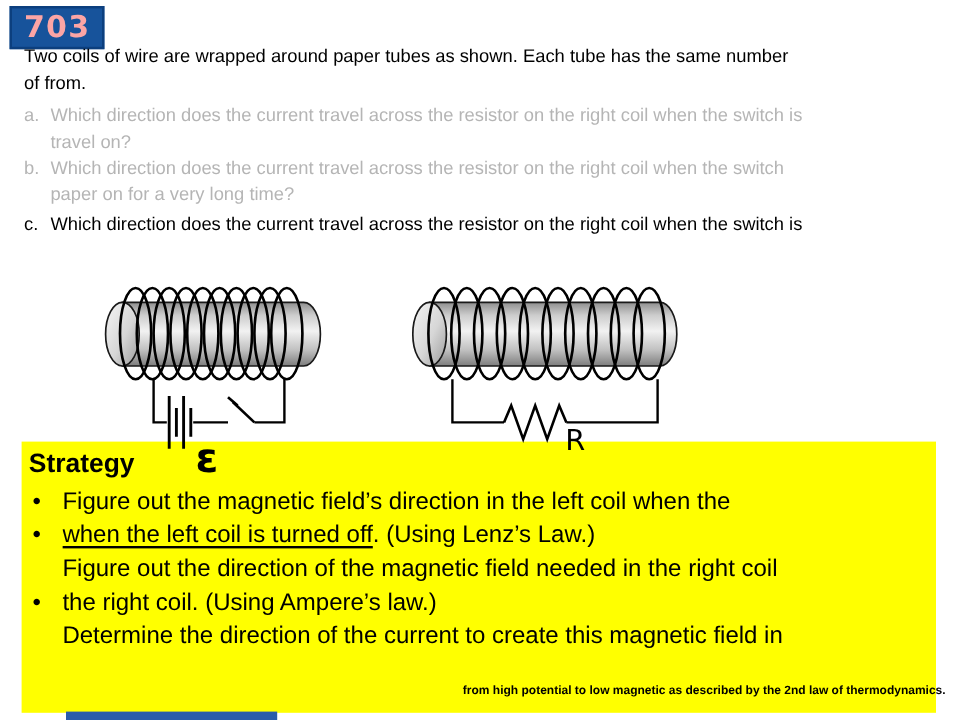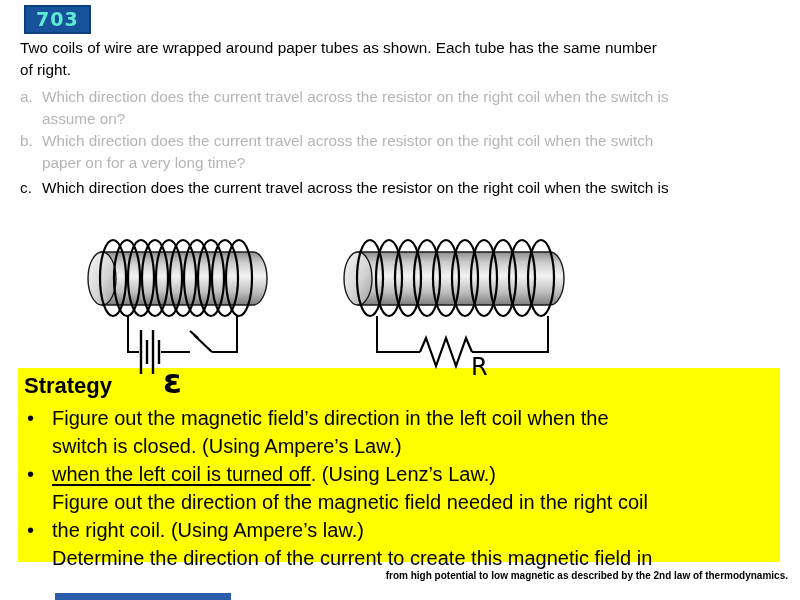--- a/index.html
+++ b/index.html
@@ -4,39 +4,39 @@
 <style>
   html,body{margin:0;padding:0;}
   body{
     width:800px;height:600px;position:relative;overflow:hidden;
     background:#ffffff;
     font-family:"Liberation Sans", sans-serif;
     color:#000;
   }
   
   .badge{
-    position:absolute;left:24px;top:5px;
+    position:absolute;left:8px;top:5px;
     background:#17539b;border:2px solid #0c3f7e;
-    color:#5eead4;font-weight:bold;font-size:19px;
+    color:#fca5a5;font-weight:bold;font-size:25px;
     font-family:"DejaVu Sans", sans-serif;
     padding:1px 10px 2px 10px;letter-spacing:1px;
   }
   
   .problem{position:absolute;left:20px;top:37px;width:762px;font-size:15.3px;line-height:22.3px;}
   .line{white-space:nowrap;overflow:hidden;}
   .questions{margin-top:4px;}
   .question{position:relative;padding-left:22px;}
   .question .qlabel{position:absolute;left:0;top:0;}
   .question.muted{color:#b5b5b5;}
   .question.q-c{margin-top:2px;}
   
   .diagram{position:absolute;left:0;top:228px;z-index:3;pointer-events:none;}
   
   .strategy{
-    position:absolute;left:18px;top:368px;width:762px;height:194px;
+    position:absolute;left:18px;top:368px;width:762px;height:226px;
     background:#ffff00;z-index:1;box-sizing:border-box;padding:3px 0 0 6px;
   }
   .strategy h2{
     margin:0;font-size:22px;font-weight:bold;line-height:30px;
     font-family:"Liberation Sans", sans-serif;
   }
   .bullets{margin-top:3px;font-size:20px;line-height:28px;}
   .bullet{position:relative;padding-left:28px;}
   .bullet .marker{position:absolute;left:3px;top:0;}
   .u{text-decoration:underline;text-decoration-thickness:2px;text-underline-offset:3px;}
@@ -50,47 +50,46 @@
   .accent-bar{position:absolute;left:55px;top:593px;width:176px;height:7px;background:#2a5caa;z-index:2;}
 </style>
 </head>
 <body>
 
 <div class="badge">703</div>
 
 <div class="problem">
   <div>
     <div class="line">Two coils of wire are wrapped around paper tubes as shown. Each tube has the same number</div>
-    <div class="line">of right.</div>
+    <div class="line">of from.</div>
   </div>
   <div class="questions">
     <div class="question muted">
       <span class="qlabel">a.</span>
       <div class="line">Which direction does the current travel across the resistor on the right coil when the switch is</div>
-      <div class="line">assume on?</div>
+      <div class="line">travel on?</div>
     </div>
     <div class="question muted">
       <span class="qlabel">b.</span>
       <div class="line">Which direction does the current travel across the resistor on the right coil when the switch</div>
       <div class="line">paper on for a very long time?</div>
     </div>
     <div class="question q-c">
       <span class="qlabel">c.</span>
       <div class="line">Which direction does the current travel across the resistor on the right coil when the switch is</div>
     </div>
   </div>
 </div>
 
 <div class="strategy">
   <h2>Strategy</h2>
   <div class="bullets">
     <div class="bullet">
       <span class="marker">•</span>
       <div class="line">Figure out the magnetic field’s direction in the left coil when the</div>
-      <div class="line">switch is closed. (Using Ampere’s Law.)</div>
     </div>
     <div class="bullet">
       <span class="marker">•</span>
       <div class="line"><span class="u">when the left coil is turned off</span><span>. (Using Lenz’s Law.)</span></div>
       <div class="line">Figure out the direction of the magnetic field needed in the right coil</div>
     </div>
     <div class="bullet">
       <span class="marker">•</span>
       <div class="line">the right coil. (Using Ampere’s law.)</div>
       <div class="line">Determine the direction of the current to create this magnetic field in</div>

